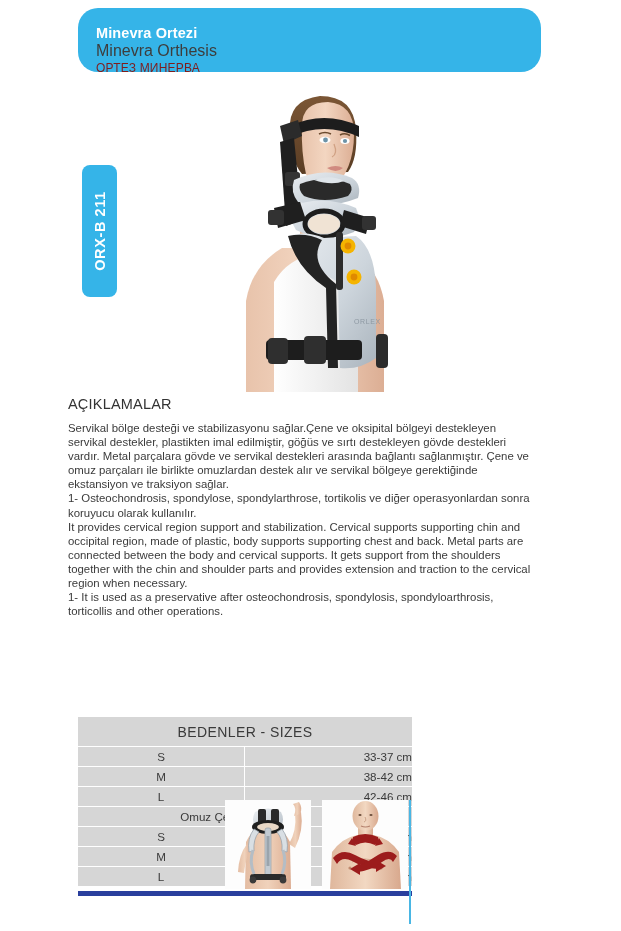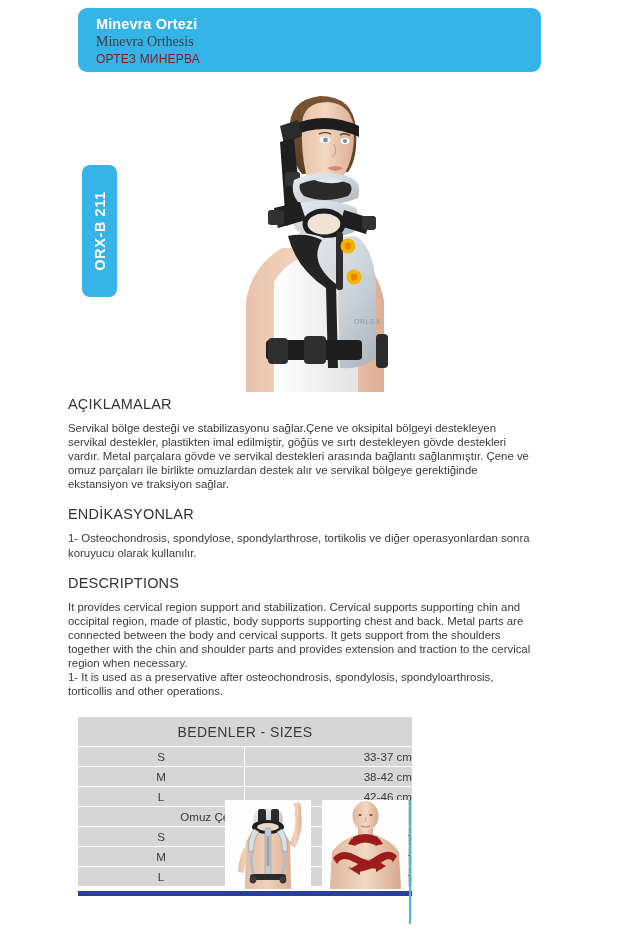--- a/index.html
+++ b/index.html
@@ -17,37 +17,36 @@
   }
 
   
   .header-band {
     position: absolute;
     left: 78px;
     top: 8px;
     width: 463px;
     height: 64px;
     background: #35b4e8;
-    border-radius: 9px;
+    border-radius: 20px;
     box-sizing: border-box;
-    padding: 7px 0 0 18px;
+    padding: 16px 0 0 18px;
   }
   .title-tr {
     font-size: 14.5px;
     font-weight: bold;
     color: #ffffff;
     line-height: 18px;
     letter-spacing: 0.1px;
   }
   .title-en {
-    font-size: 14px;
+    font-size: 16px;
     font-weight: normal;
     color: #3d3d3d;
     line-height: 18px;
-    font-family: Liberation Serif, serif;
   }
   .title-ru {
     font-size: 12px;
     font-weight: normal;
     color: #7f1d1d;
     line-height: 16px;
     letter-spacing: 0.2px;
   }
 
   
@@ -275,24 +274,22 @@
 
     <text x="126" y="238" font-family="'Liberation Sans', sans-serif" font-size="7" fill="#8e99a3" letter-spacing="0.6">ORLEX</text>
   </svg>
 </div>
 
 <div class="content">
 
   <h2 class="sec-head">AÇIKLAMALAR</h2>
   <p class="sec-body">Servikal bölge desteği ve stabilizasyonu sağlar.Çene ve oksipital bölgeyi destekleyen servikal destekler, plastikten imal edilmiştir, göğüs ve sırtı destekleyen gövde destekleri vardır. Metal parçalara gövde ve servikal destekleri arasında bağlantı sağlanmıştır. Çene ve omuz parçaları ile birlikte omuzlardan destek alır ve servikal bölgeye gerektiğinde ekstansiyon ve traksiyon sağlar.</p>
 
-  <h2 class="sec-head gap">ENDİKASYONLAR</h2>
   <p class="sec-body">1- Osteochondrosis, spondylose, spondylarthrose, tortikolis ve diğer operasyonlardan sonra koruyucu olarak kullanılır.</p>
 
-  <h2 class="sec-head gap">DESCRIPTIONS</h2>
   <p class="sec-body">It provides cervical region support and stabilization. Cervical supports supporting chin and occipital region, made of plastic, body supports supporting chest and back. Metal parts are connected between the body and cervical supports. It gets support from the shoulders together with the chin and shoulder parts and provides extension and traction to the cervical region when necessary.</p>
 
   <p class="sec-body">1- It is used as a preservative after osteochondrosis, spondylosis, spondyloarthrosis, torticollis and other operations.</p>
 
 </div>
 
 <div class="sizes-wrap">
   <table class="sizes-table">
     <tbody>
       <tr>

